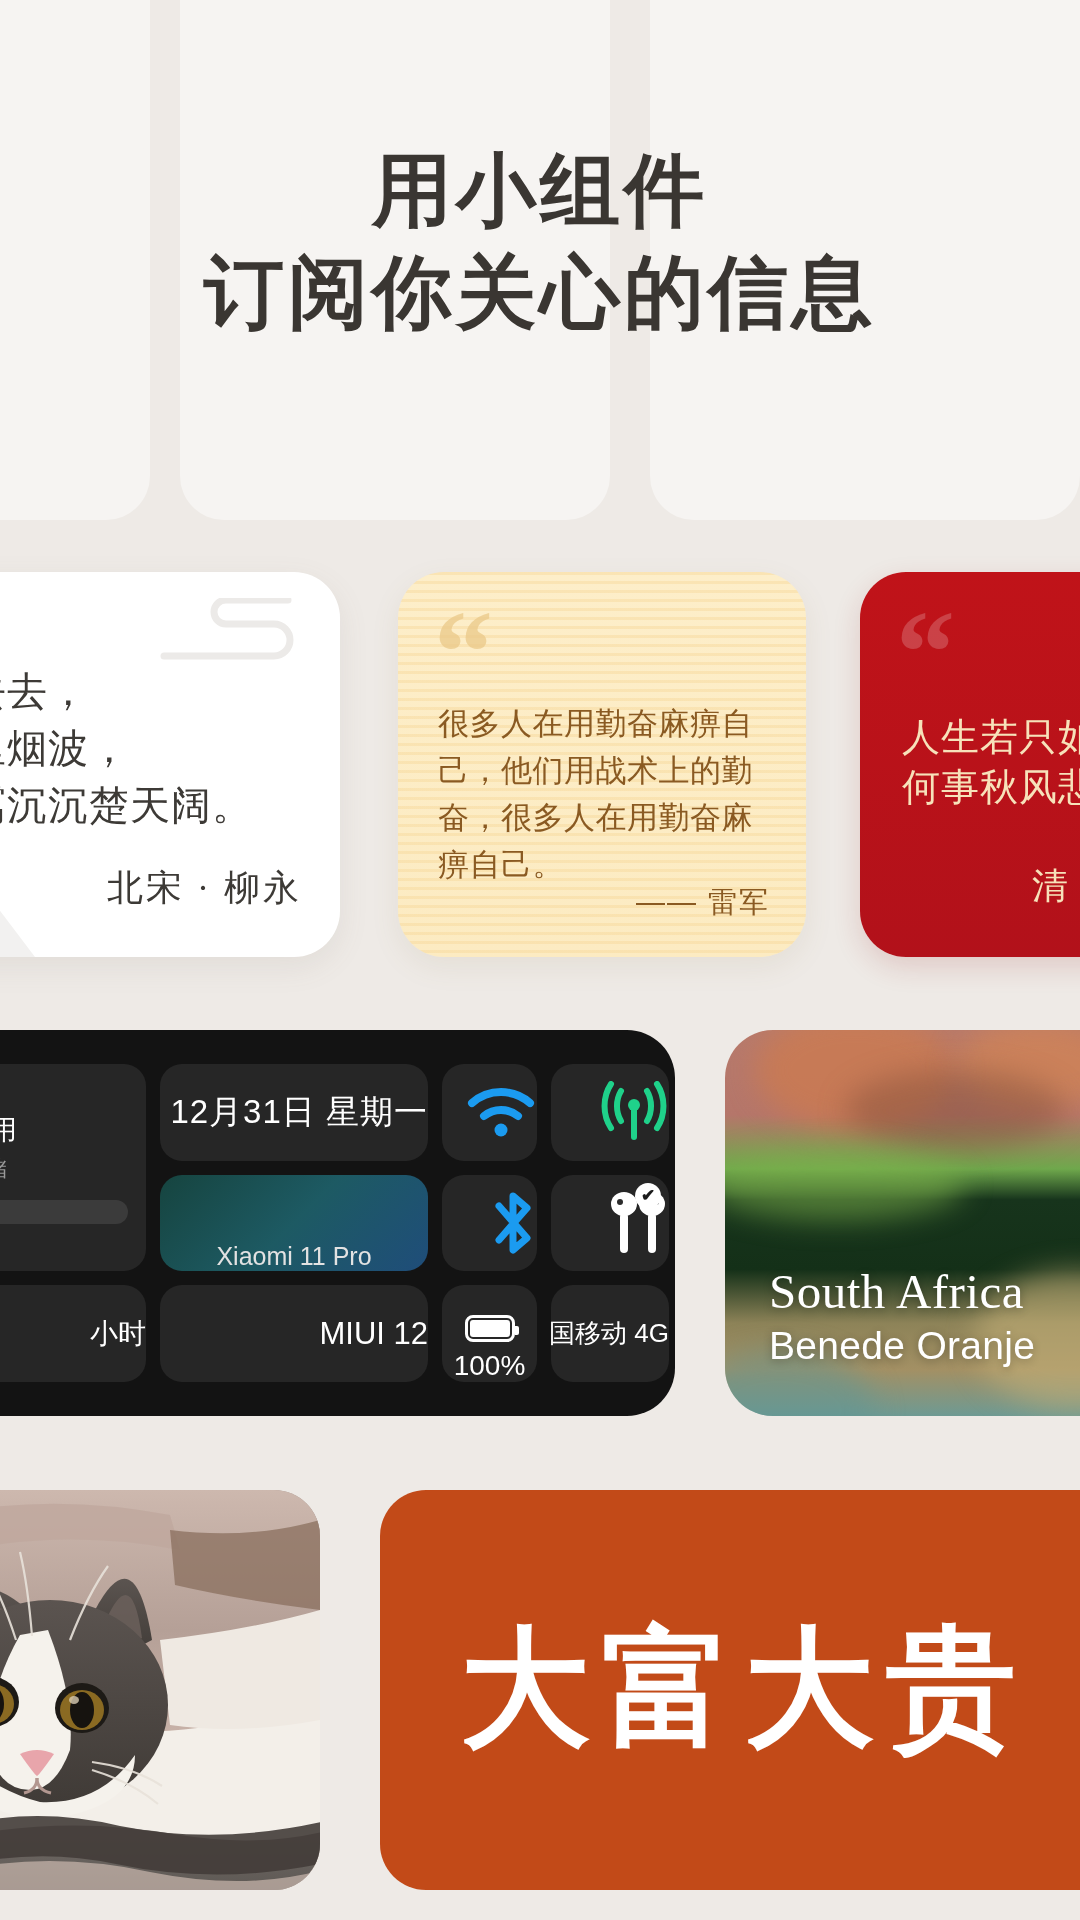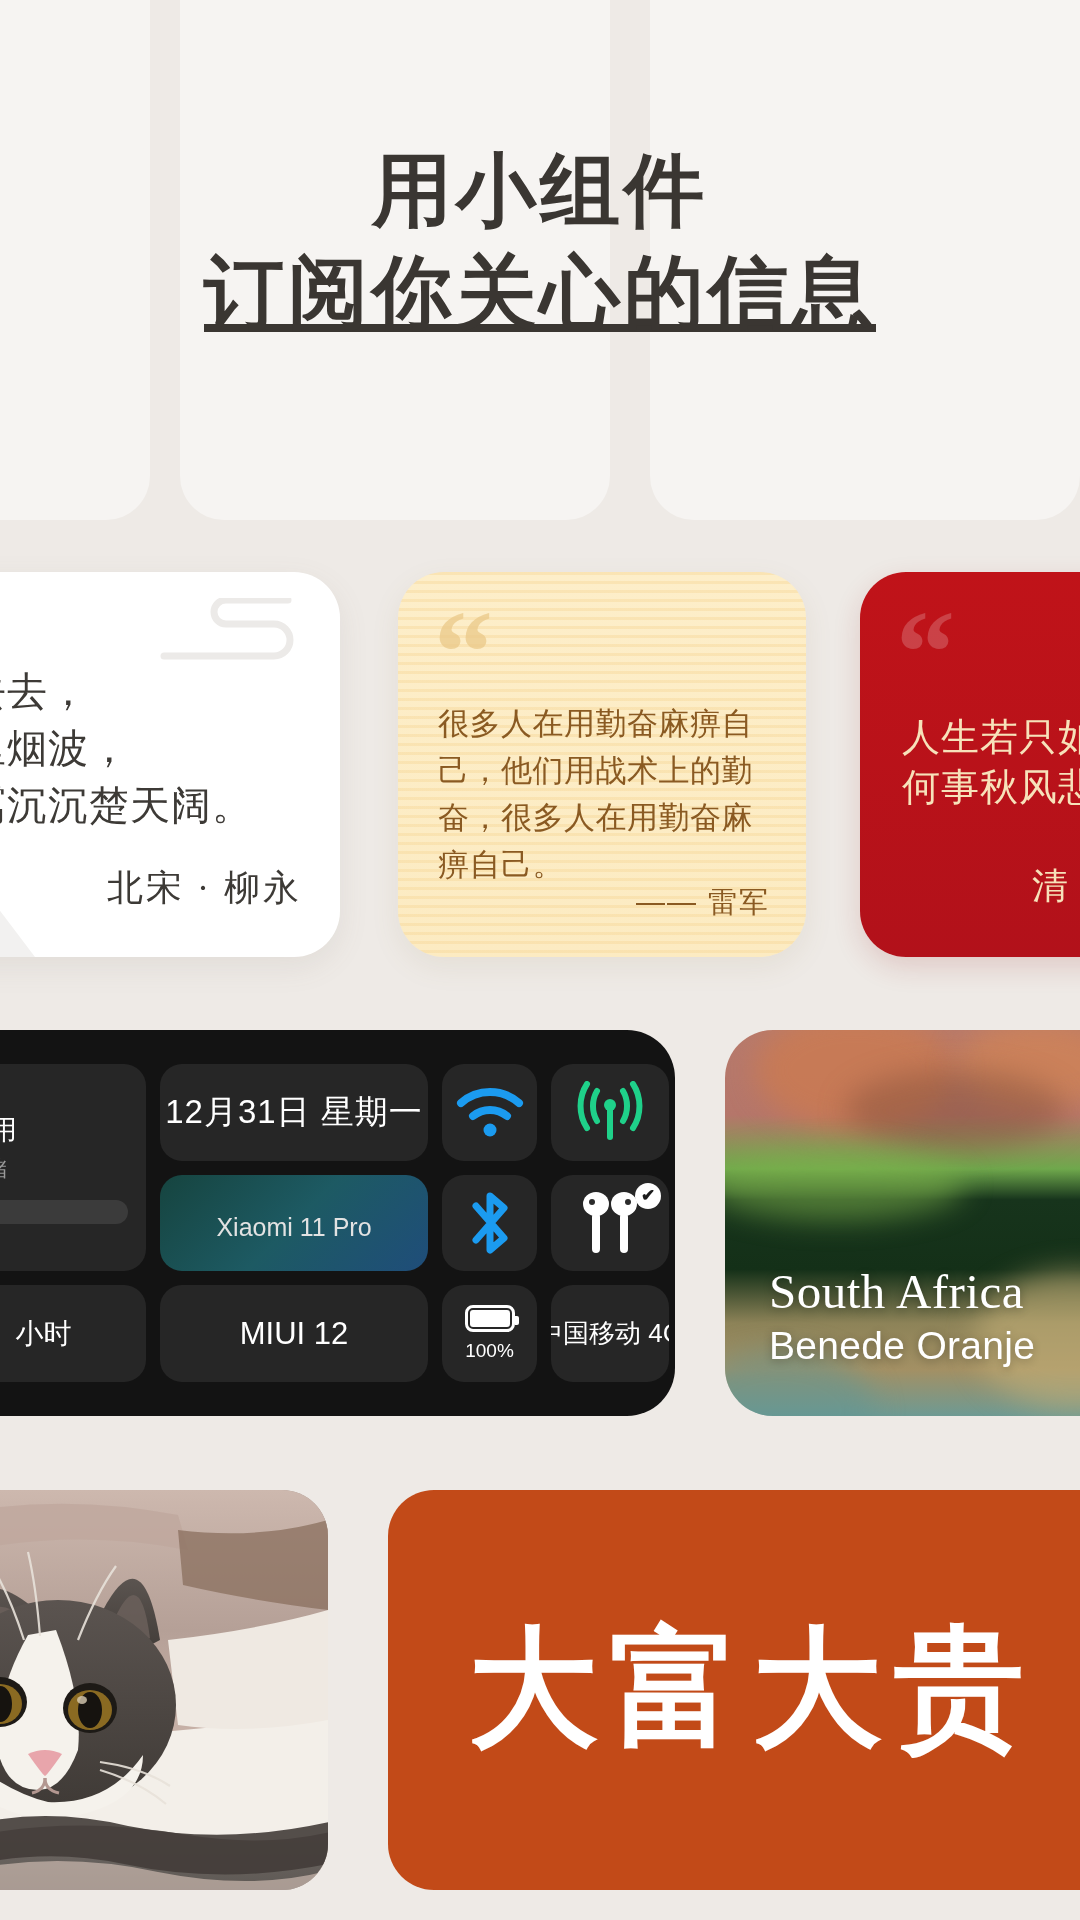--- a/index.html
+++ b/index.html
@@ -28,21 +28,21 @@
   .hero-title {
     position: absolute; left: 0; top: 140px; width: 1080px;
     text-align: center; z-index: 5;
     font-family: "Liberation Serif", serif;
     font-weight: 700;
     font-size: 80px;
     line-height: 1.28;
     letter-spacing: 4px;
     color: #3a3632;
   }
-  .hero-title .l2 { display: block; text-decoration: underline; }
+  .hero-title .l2 { display: block; }
 
   
   .quote-row { position: absolute; left: 0; top: 560px; width: 1080px; height: 410px; }
 
   .card { position: absolute; border-radius: 46px; overflow: hidden; }
 
   
   .poem-card {
     left: -115px; top: 12px; width: 455px; height: 385px;
     background: #ffffff;
@@ -122,21 +122,21 @@
   }
   .dw-grid {
     position: relative; width: 100%; height: 100%;
     display: grid;
     grid-template-columns: 205px 268px 95px 118px;
     grid-template-rows: 1fr 1fr 1fr;
     gap: 14px 14px;
   }
   .tile {
     background: #262626; border-radius: 22px;
-    display: flex; align-items: center; justify-content: center;
+    display: flex; align-items: center; justify-content: flex-end;
     color: #fff; overflow: hidden; position: relative;
   }
   .tile-stor { grid-column: 1; grid-row: 1 / span 2; flex-direction: column; justify-content: center; padding: 0 18px; }
   .stor-line { font-size: 27px; color: #fff; align-self: flex-start; margin-left: 4px; }
   .stor-sub  { font-size: 22px; color: #9a9a9a; align-self: flex-start; margin: 6px 0 16px 4px; }
   .stor-bar { width: 100%; height: 24px; background: #3b3b3b; border-radius: 12px; }
   .tile-hours { grid-column: 1; grid-row: 3; }
   .tile-hours span { font-size: 28px; }
 
   .tile-date { grid-column: 2; grid-row: 1; font-size: 33px; letter-spacing: 1px; }
@@ -162,21 +162,21 @@
   .tile-miui { grid-column: 2; grid-row: 3; font-size: 31px; }
   .tile-batt { grid-column: 3; grid-row: 3; flex-direction: column; }
   .batt-icon {
     width: 50px; height: 27px; border: 3px solid #fff; border-radius: 8px;
     position: relative; background: #fff; background-clip: content-box; padding: 2px;
   }
   .batt-icon::after {
     content: ""; position: absolute; right: -7px; top: 8px;
     width: 4px; height: 9px; background: #fff; border-radius: 0 2px 2px 0;
   }
-  .batt-pct { font-size: 19px; margin-top: 8px; }
+  .batt-pct { font-size: 28px; margin-top: 8px; }
   .tile-carrier { grid-column: 4; grid-row: 3; font-size: 26px; white-space: nowrap; }
 
   .tile-wifi { grid-column: 3; grid-row: 1; }
   .tile-cell { grid-column: 4; grid-row: 1; }
   .tile-bt   { grid-column: 3; grid-row: 2; }
   .tile-buds { grid-column: 4; grid-row: 2; }
   .buds-check {
     position: absolute; right: 8px; top: 8px; width: 26px; height: 26px;
     background: #fff; border-radius: 50%;
     display: flex; align-items: center; justify-content: center;
@@ -197,21 +197,21 @@
     text-shadow: 0 2px 10px rgba(0,0,0,.30);
     font-family: Liberation Serif, serif;
   }
   .map-sub {
     position: absolute; left: 44px; bottom: 48px;
     font-size: 39px; color: #fff; letter-spacing: .3px;
     text-shadow: 0 2px 8px rgba(0,0,0,.30);
   }
 
   
-  .bottom-row { position: absolute; left: 8px; top: 1470px; width: 1004px; height: 450px; }
+  .bottom-row { position: absolute; left: 0; top: 1470px; width: 1004px; height: 450px; }
   .cat-card {
     position: absolute; left: -80px; top: 20px; width: 400px; height: 400px;
     border-radius: 46px; overflow: hidden;
     background: linear-gradient(160deg,#cbb3ab 0%, #8f8079 40%, #5d534e 70%, #d9c3b8 100%);
   }
   .cat-svg { position: absolute; inset: 0; width: 100%; height: 100%; }
 
   .fortune-card {
     position: absolute; left: 380px; top: 20px; width: 760px; height: 400px;
     border-radius: 46px; background: #c24a18;

